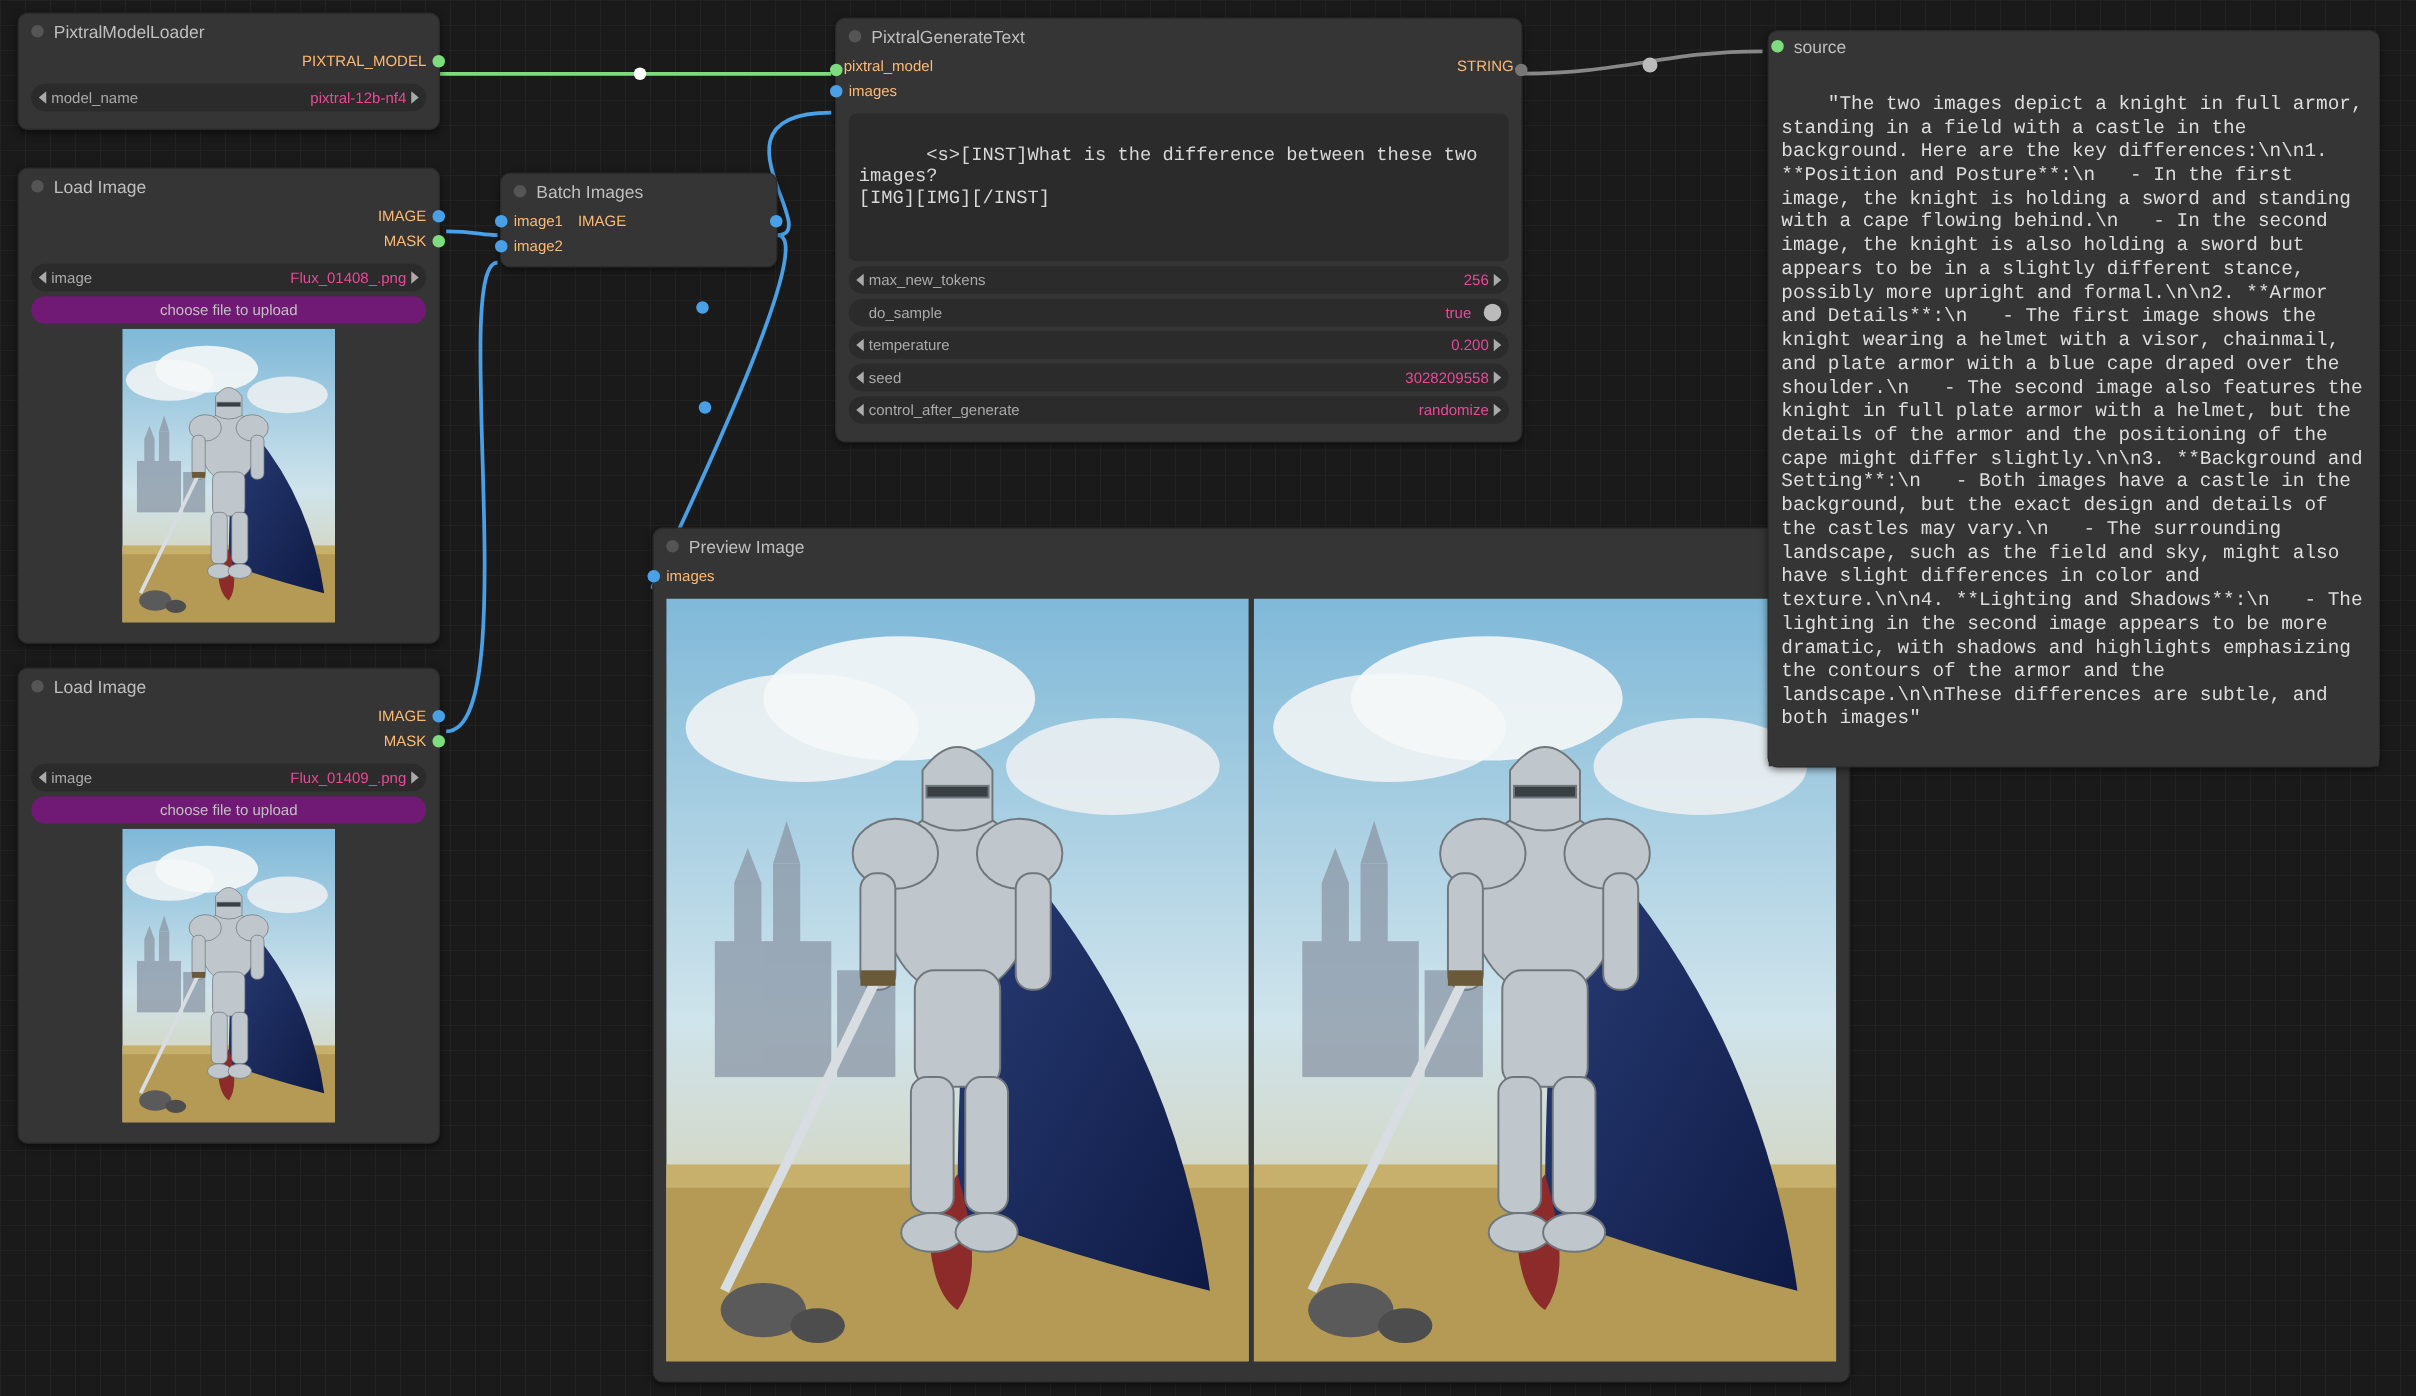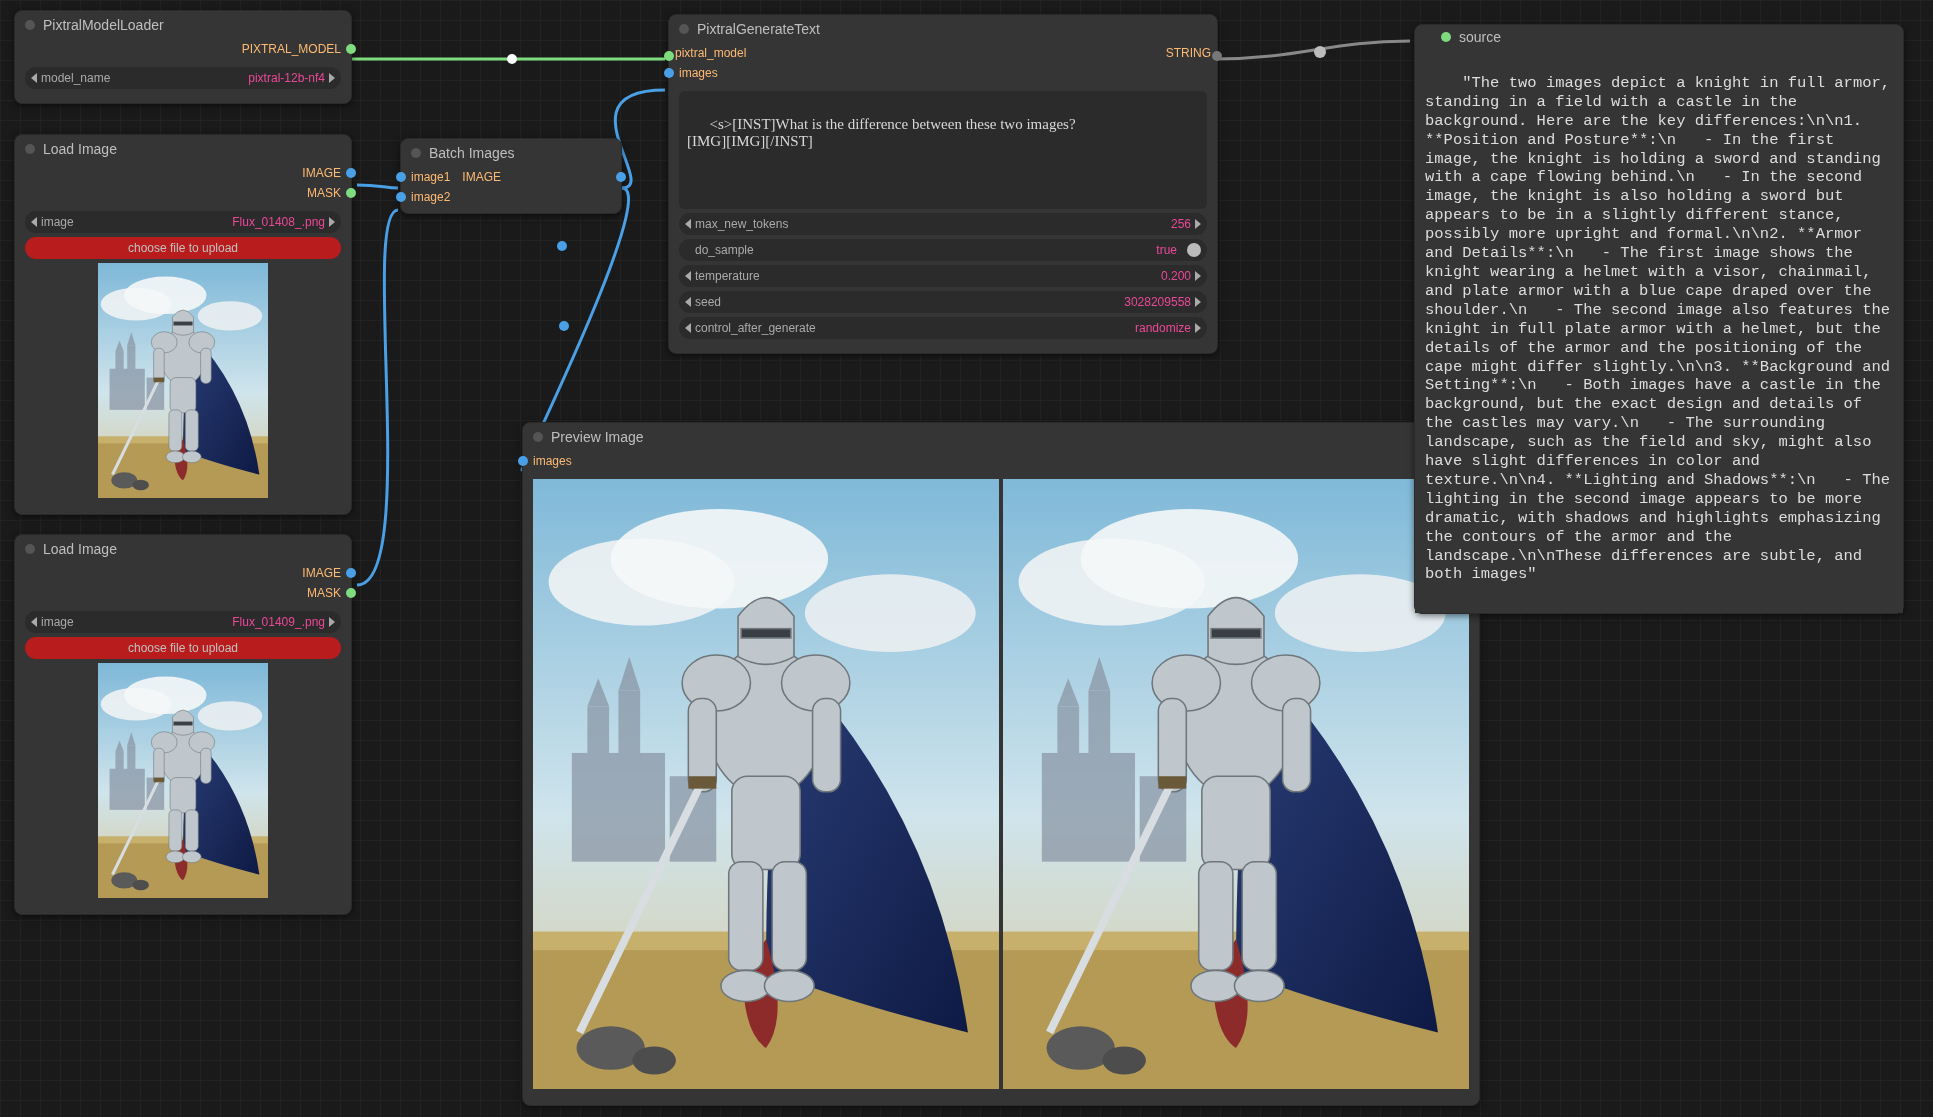--- a/index.html
+++ b/index.html
@@ -79,21 +79,21 @@
     width: 0; height: 0;
     border-top: 5px solid transparent;
     border-bottom: 5px solid transparent;
   }
   .widget .arrow.l { border-right: 6px solid #aaa; }
   .widget .arrow.r { border-left: 6px solid #aaa; }
   .widget-label { color: #aaa; font-size: 12px; margin-left: 4px; flex: 0 0 auto; }
   .widget-value { color: #ec4899; font-size: 12px; margin-right: 4px; flex: 1; text-align: right; }
 
   .button-widget {
-    background: #b91c1c;
+    background: #701a75;
     border-radius: 14px;
     height: 22px;
     display: flex;
     align-items: center;
     justify-content: center;
     margin: 4px 2px;
     color: #c0c0c0;
     font-size: 12px;
   }
   .toggle-dot {
@@ -335,21 +335,21 @@
     <span style="display:flex;align-items:center;position:relative;">
       <span class="port-label">STRING</span>
       <span class="port-dot right dot-gray"></span>
     </span>
   </div>
   <div class="port-row in">
     <span class="port-dot left dot-blue"></span>
     <span class="port-label">images</span>
   </div>
   <div class="node-body">
-    <div class="textarea-widget" style="height:118px;font-family:Liberation Serif, serif;">
+    <div class="textarea-widget" style="height:118px;">
       <span>&lt;s&gt;[INST]What is the difference between these two images?
 [IMG][IMG][/INST]</span>
     </div>
     <div class="widget">
       <span class="arrow l"></span>
       <span class="widget-label">max_new_tokens</span>
       <span class="widget-value">256</span>
       <span class="arrow r"></span>
     </div>
     <div class="widget">
@@ -399,21 +399,21 @@
       <div style="flex:1; height:610px;">
             <svg class="knight-svg" viewBox="0 0 300 400" preserveAspectRatio="xMidYMid slice">
               <use href="#knight-scene"></use>
             </svg>
           </div>
     </div>
   </div>
 </div>
 
 <div class="node" style="left:1414px; top:24px; width:490px;">
-  <div class="node-title" style="padding:4px 26px">
+  <div class="node-title" style="padding:4px 2px">
     <span class="port-dot left dot-green" style="position:static;margin-right:8px"></span>
     <span>source</span>
   </div>
   <div class="output-text">
     <span>"The two images depict a knight in full armor, standing in a field with a castle in the background. Here are the key differences:\n\n1. **Position and Posture**:\n   - In the first image, the knight is holding a sword and standing with a cape flowing behind.\n   - In the second image, the knight is also holding a sword but appears to be in a slightly different stance, possibly more upright and formal.\n\n2. **Armor and Details**:\n   - The first image shows the knight wearing a helmet with a visor, chainmail, and plate armor with a blue cape draped over the shoulder.\n   - The second image also features the knight in full plate armor with a helmet, but the details of the armor and the positioning of the cape might differ slightly.\n\n3. **Background and Setting**:\n   - Both images have a castle in the background, but the exact design and details of the castles may vary.\n   - The surrounding landscape, such as the field and sky, might also have slight differences in color and texture.\n\n4. **Lighting and Shadows**:\n   - The lighting in the second image appears to be more dramatic, with shadows and highlights emphasizing the contours of the armor and the landscape.\n\nThese differences are subtle, and both images"</span>
   </div>
 </div>
 
 </div>
 

